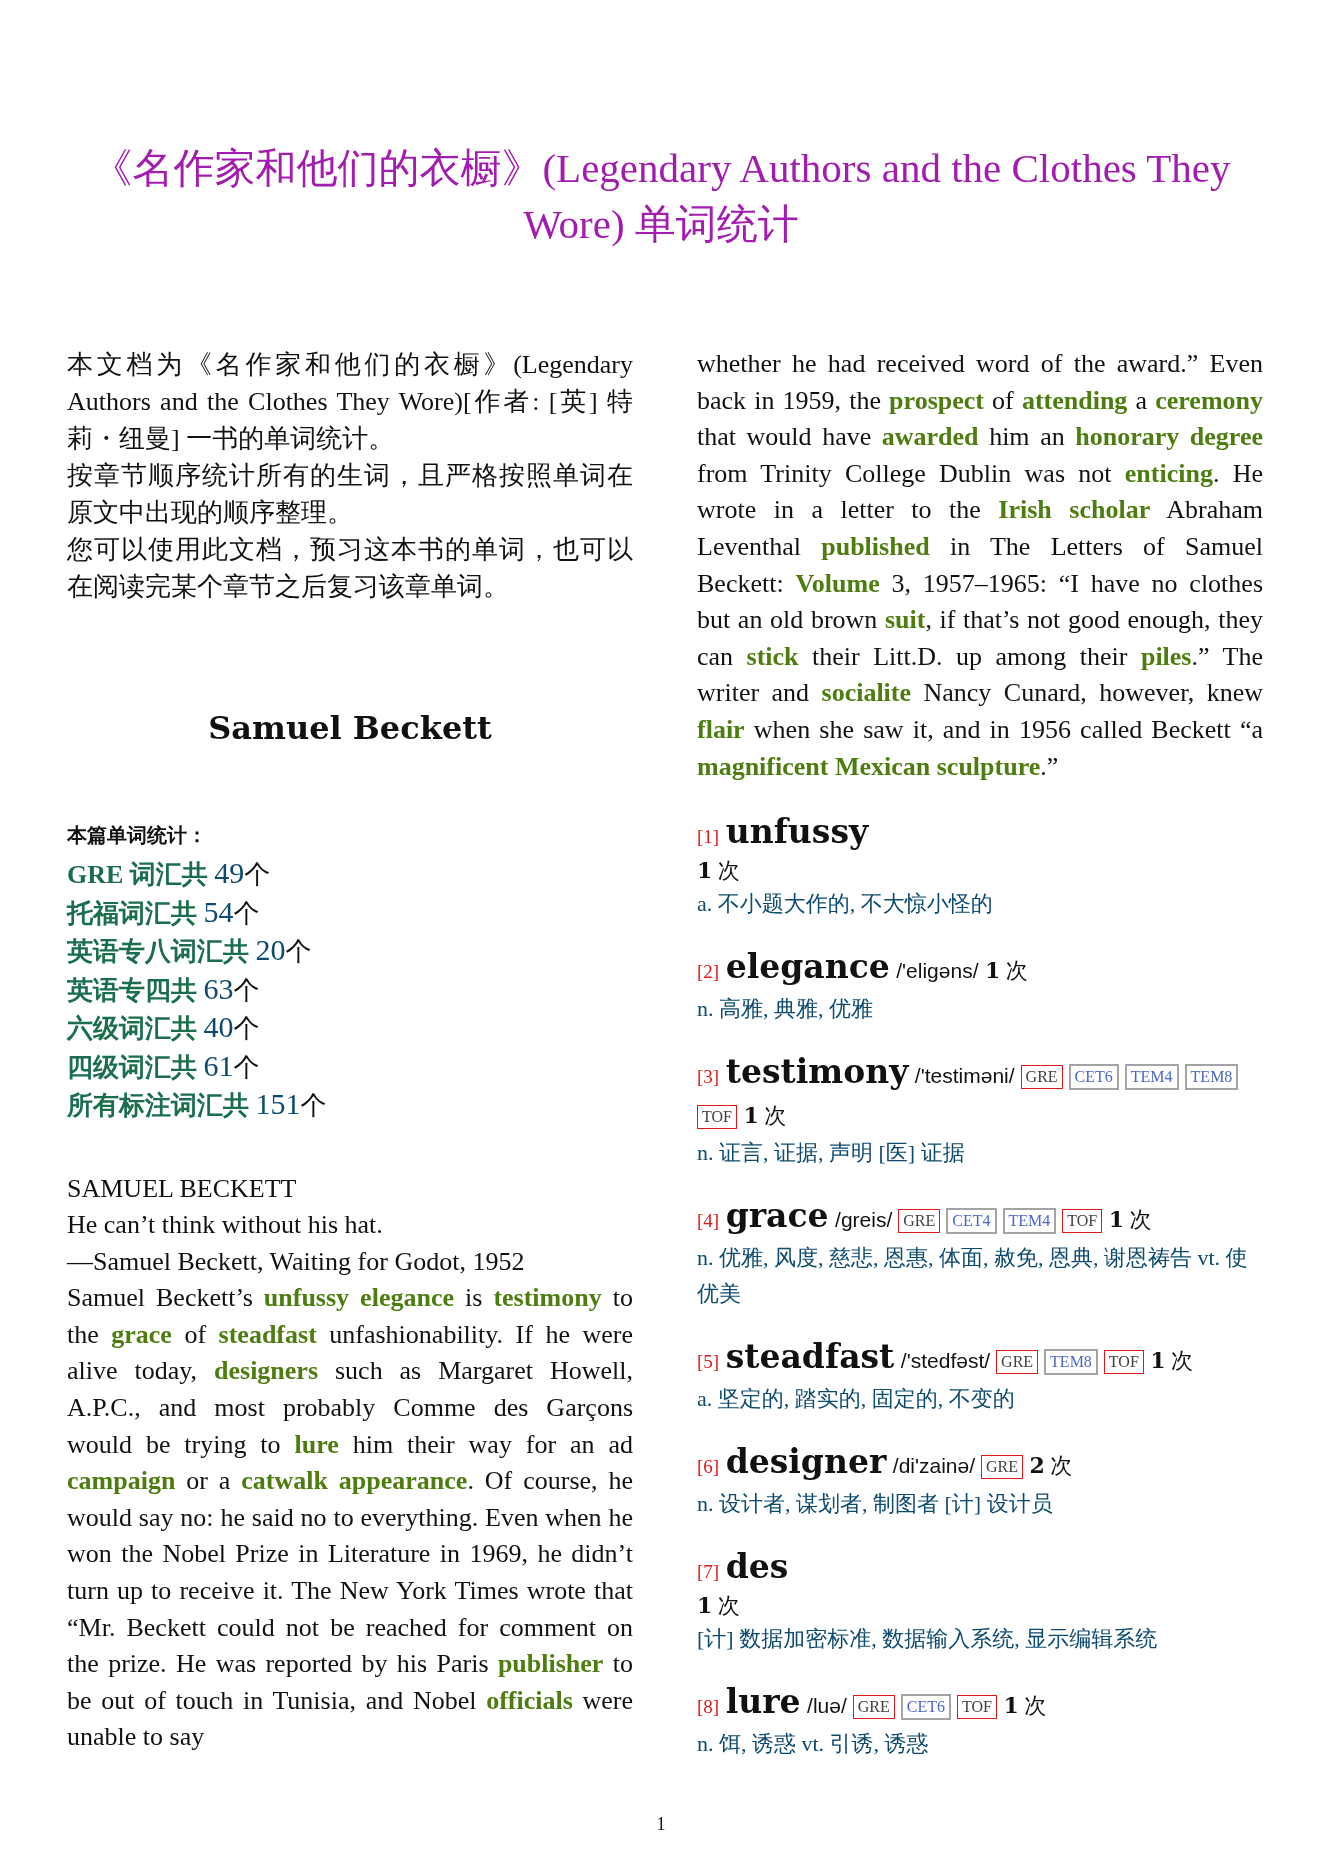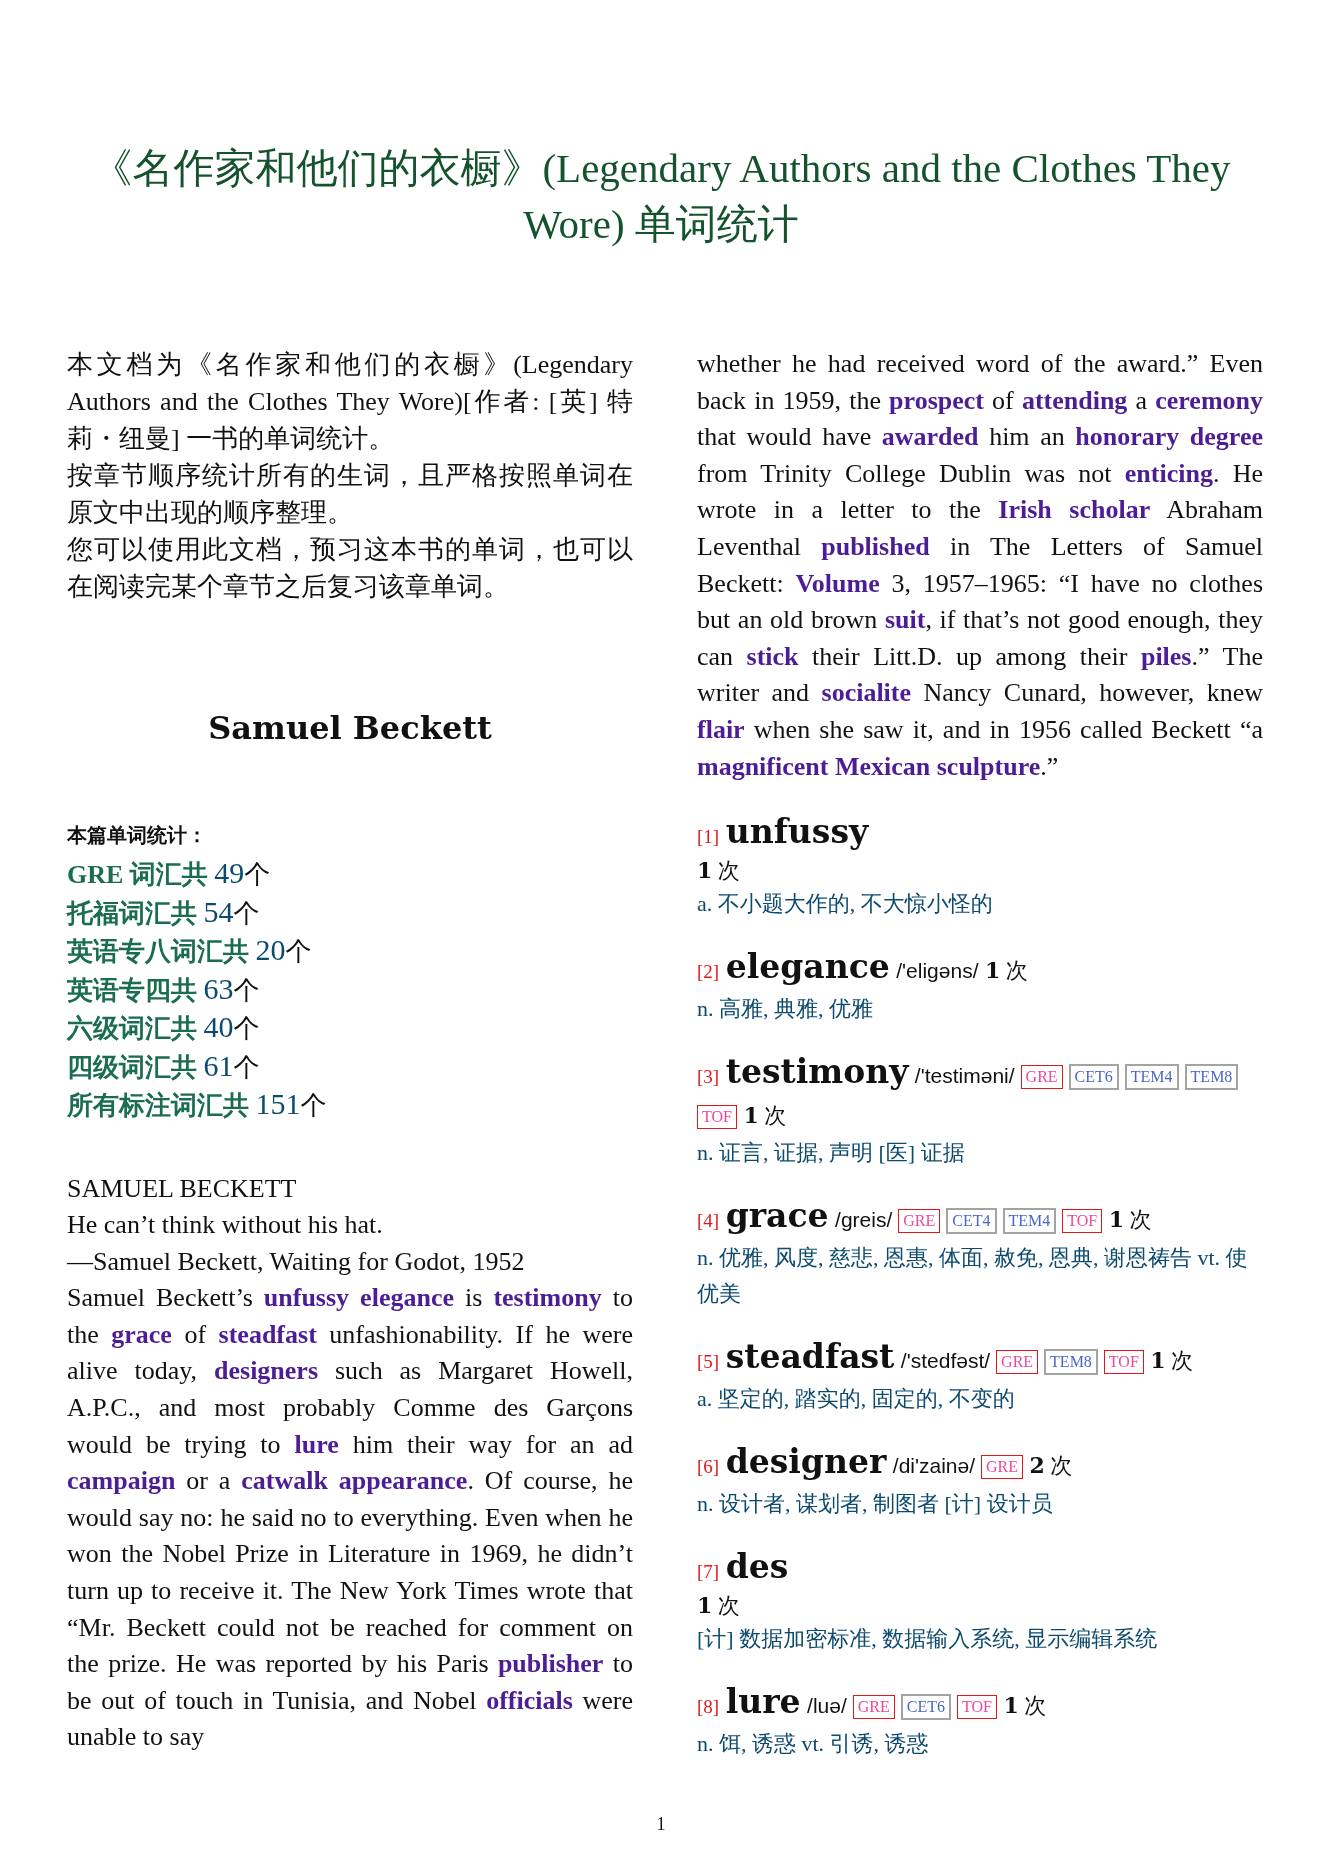--- a/index.html
+++ b/index.html
@@ -1,41 +1,41 @@
 <!DOCTYPE html>
 <html><head>
 <meta charset="utf-8">
 <style>
   html, body { margin: 0; padding: 0; background: #ffffff; }
   body { width: 1322px; height: 1870px; position: relative; overflow: hidden;
          font-family: "Liberation Serif", "DejaVu Serif", serif; color: #111; }
   .title { position: absolute; left: 60px; top: 140px; width: 1202px; text-align: center;
-           font-size: 41px; line-height: 56px; color: #14532d; }
+           font-size: 41px; line-height: 56px; color: #a21caf; }
   .col-left { position: absolute; left: 67px; top: 346px; width: 566px; }
   .col-right { position: absolute; left: 697px; top: 346px; width: 566px; }
   .intro p { margin: 0; font-size: 26px; line-height: 37px; text-align: justify; }
   .section-heading { text-align: center; font-weight: bold; font-size: 32px; margin-top: 104px;
                      font-family: "DejaVu Serif", serif; }
   .stats-title { font-weight: bold; font-size: 20px; margin-top: 68px; line-height: 40px; }
   .stat-line { font-size: 26px; line-height: 36.5px; font-weight: bold; color: #1a6e4e; }
   .stat-line .num { color: #0c4a6e; font-weight: normal; font-size: 30px; }
   .stat-line .unit { color: #111; font-weight: normal; }
   .body-text { margin-top: 46px; font-size: 26px; line-height: 36.6px; text-align: justify; }
   .body-text .line { display: block; }
-  .hl { color: #4c1d95; font-weight: bold; margin-top: 23px; }
+  .hl { color: #4d7c0f; font-weight: bold; margin-top: 23px; }
   .rt { font-size: 26px; line-height: 36.6px; text-align: justify; }
   .entries { margin-top: 28px; }
   .entry { margin-bottom: 26px; }
   .entry .head { font-size: 26px; line-height: 38px; }
   .entry .idx { color: #e01818; font-size: 19px; }
   .entry .word { font-weight: bold; font-size: 33px; font-family: "DejaVu Serif", serif; }
   .entry .phon { font-family: "Liberation Sans", sans-serif; font-size: 21px; }
   .tag { display: inline-block; font-size: 16px; padding: 1px 4px; line-height: 20px; margin-left: 6px;
          vertical-align: middle; }
-  .tag.red { color: #ec4899; border: 1px solid #e01818; }
+  .tag.red { color: #404040; border: 1px solid #e01818; }
   .tag.blue { color: #4a67c8; border: 2px solid #a3a3a3; }
   .count { font-size: 22px; }
   .count b { font-family: "DejaVu Serif", serif; }
   .def { color: #0c4a6e; font-size: 22px; line-height: 36px; }
   .page-num { position: absolute; left: 0; width: 1322px; top: 1814px; text-align: center; font-size: 18px; }
 </style>
 </head>
 <body>
 
 <div class="title">《名作家和他们的衣橱》(Legendary Authors and the Clothes They Wore) 单词统计</div>

